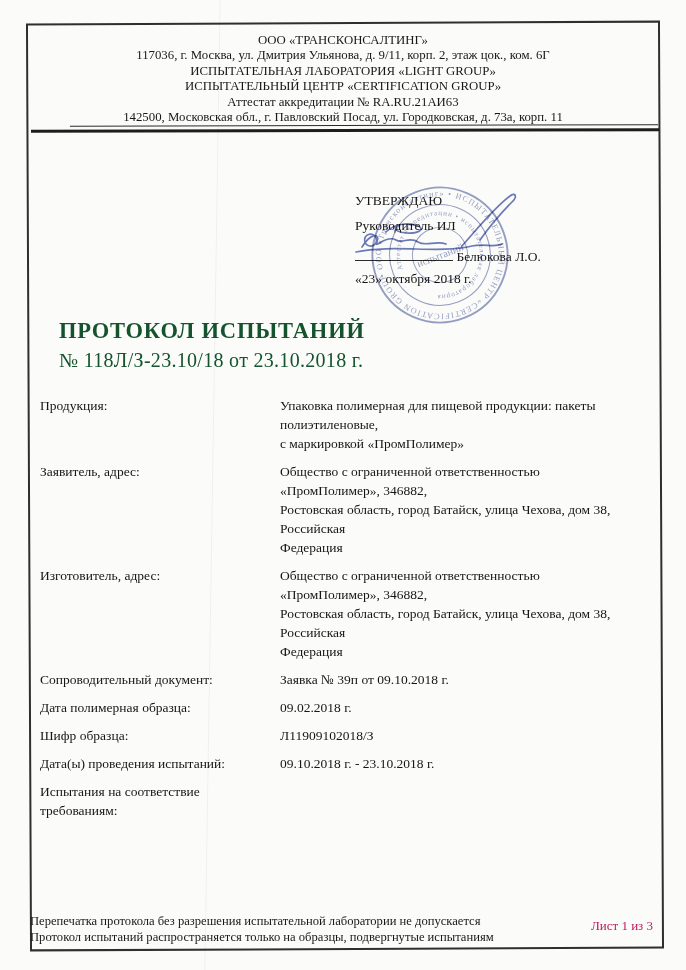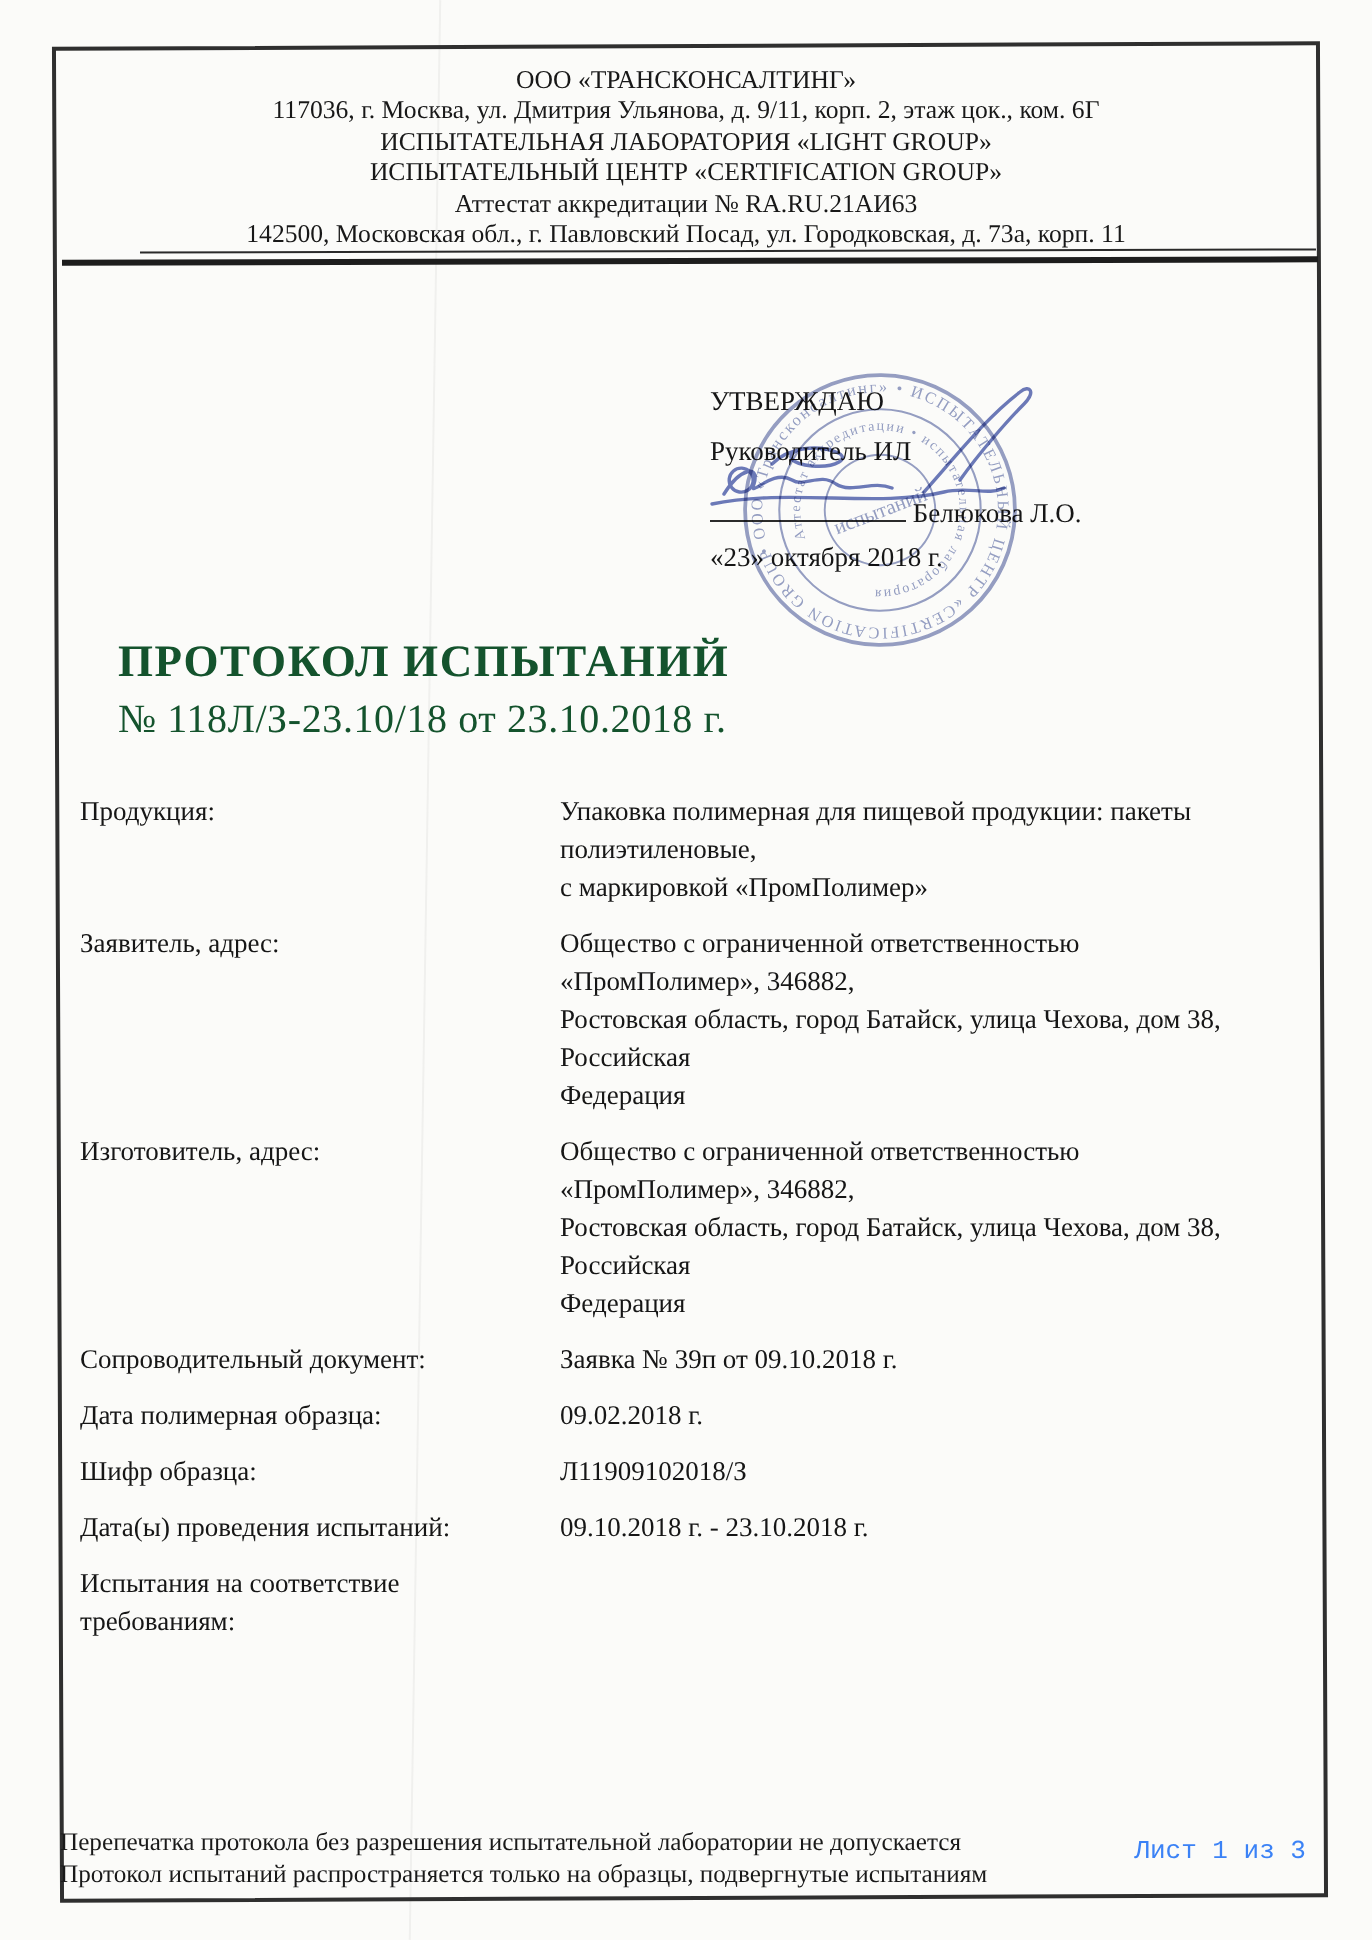--- a/index.html
+++ b/index.html
@@ -54,21 +54,21 @@
   .title-block{position:absolute;left:30px;top:318px;width:628px;text-align:left;color:#14532d;margin-left:29px;}
   .title-main{font-size:22.5px;font-weight:bold;letter-spacing:0.8px;}
   .title-sub{font-size:20px;margin-top:5px;letter-spacing:0.3px;}
   
   .fields{position:absolute;left:40px;top:396px;width:602px;font-size:13.5px;color:#161616;}
   .field-row{display:flex;margin-bottom:9px;gap:33px;}
   .f-label{flex:0 0 207px;line-height:19px;}
   .f-value{flex:1;line-height:19px;}
   
   .footer-lines{position:absolute;left:30px;top:914px;width:628px;text-align:left;font-size:12.6px;line-height:15.5px;color:#191919;}
-  .sheet-label{position:absolute;right:33px;top:918px;font-size:13px;color:#3b82f6;font-family:Liberation Mono, monospace;}
+  .sheet-label{position:absolute;right:33px;top:918px;font-size:13px;color:#be185d;}
 </style>
 </head>
 <body>
 
 <div class="canvas">
 
   <div class="crease"></div>
   <div class="page-border"></div>
 
   <div class="letterhead" id="letterhead">

